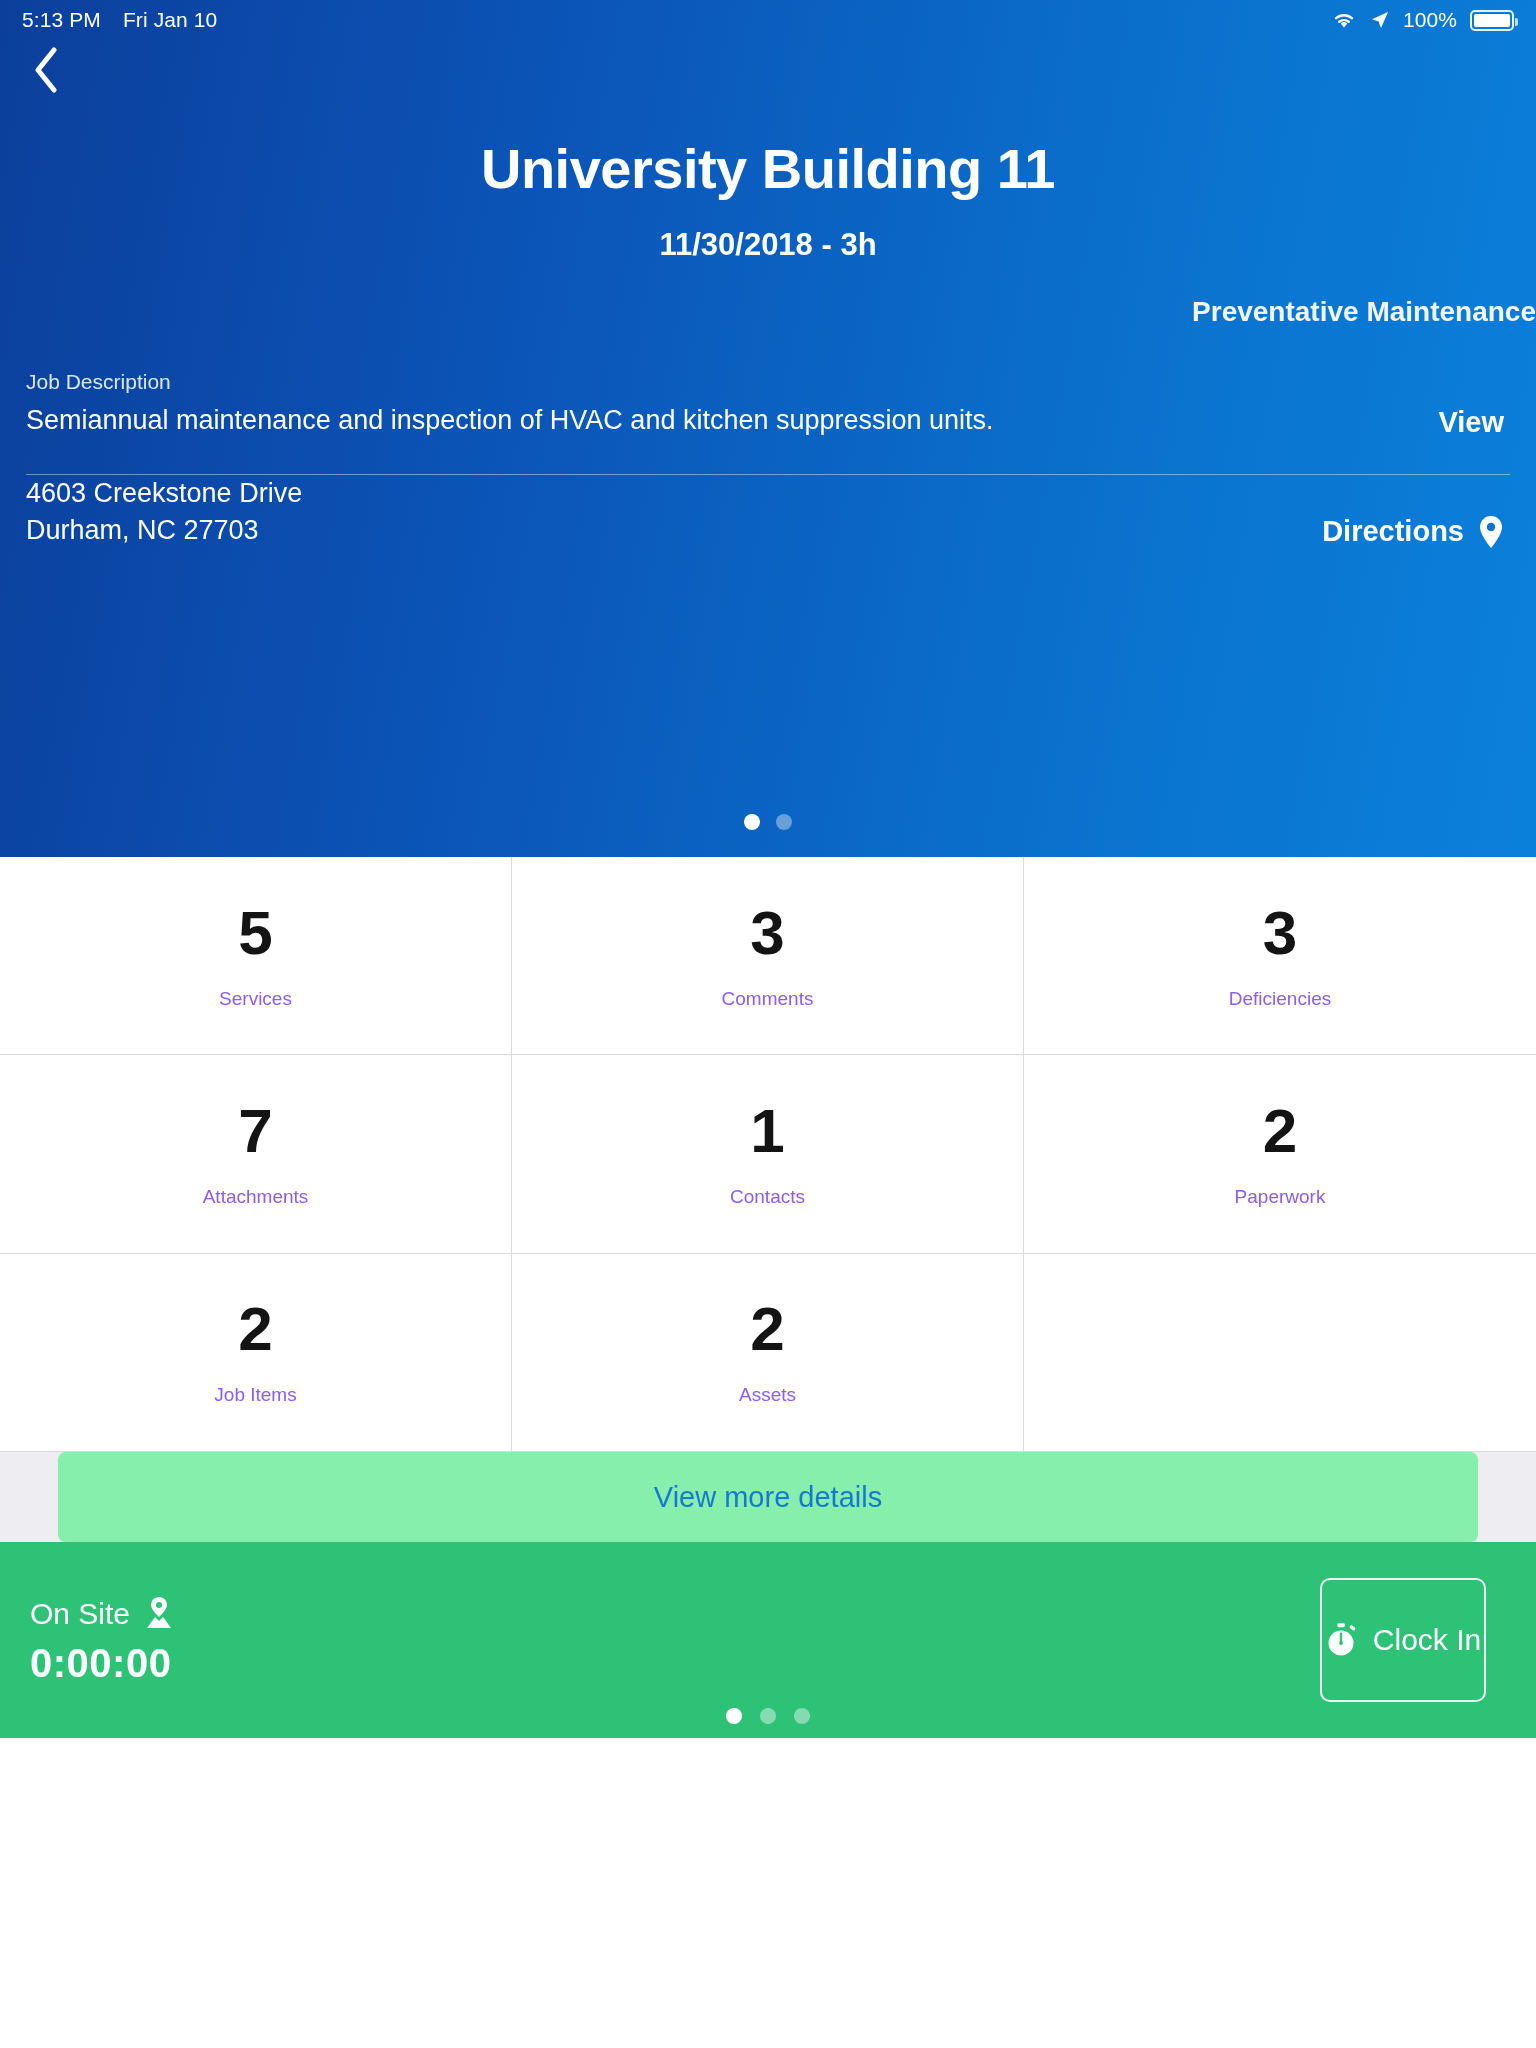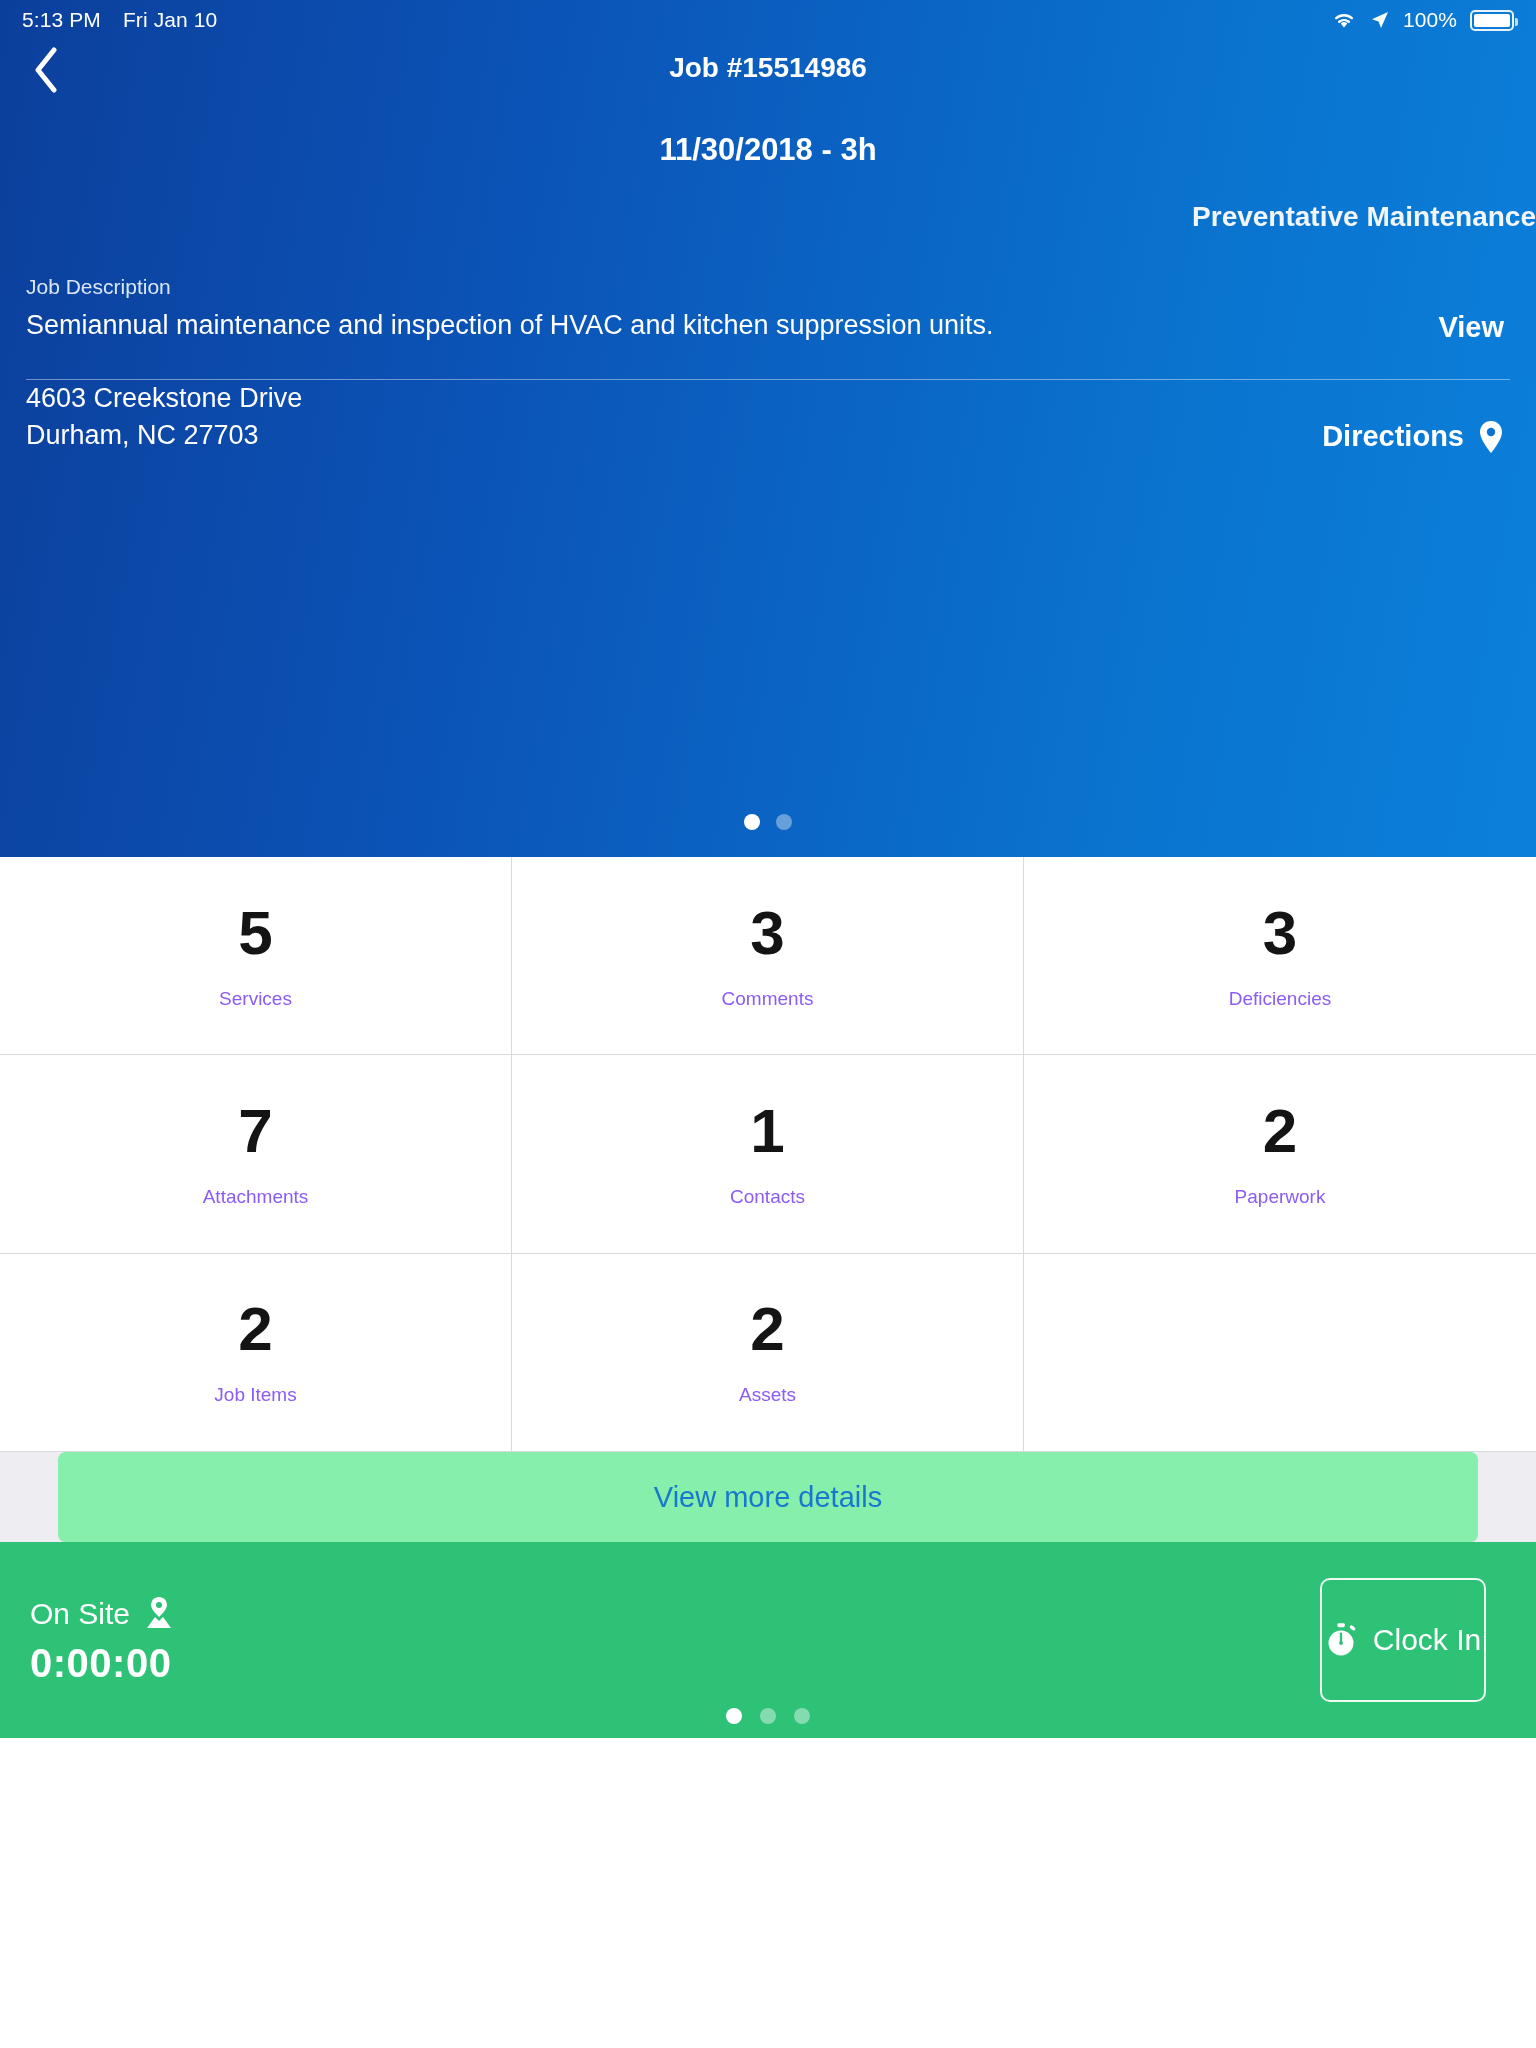--- a/index.html
+++ b/index.html
@@ -179,23 +179,23 @@
     </div>
 
     <div class="navrow">
       <div class="backbtn">
         <span>
           <svg width="26" height="46" viewBox="0 0 26 46">
             <path d="M21 3L5 23l16 20" stroke="#fff" stroke-width="5" fill="none" stroke-linecap="round" stroke-linejoin="round"></path>
           </svg>
         </span>
       </div>
-      <div class="jobnum">Job #15514986</div>
-    </div>
-
+    </div>
+
+    <div class="title">University Building 11</div>
     <div class="subdate">11/30/2018 - 3h</div>
     <div class="subtype">Preventative Maintenance</div>
 
     <div class="descblock">
       <div class="desclabel">Job Description</div>
       <div class="desctext">Semiannual maintenance and inspection of HVAC and kitchen suppression units.</div>
       <div class="viewbtn">View</div>
     </div>
 
     <div class="divider"></div>

